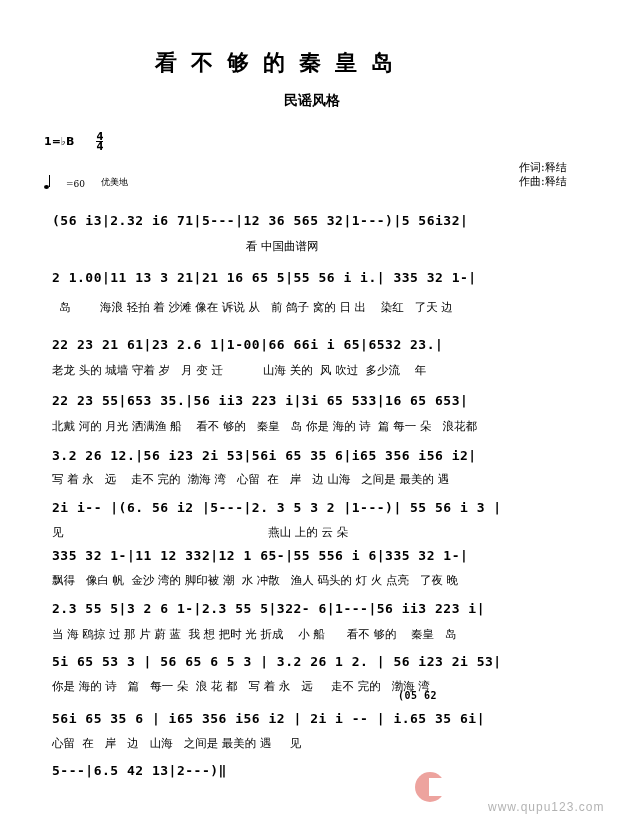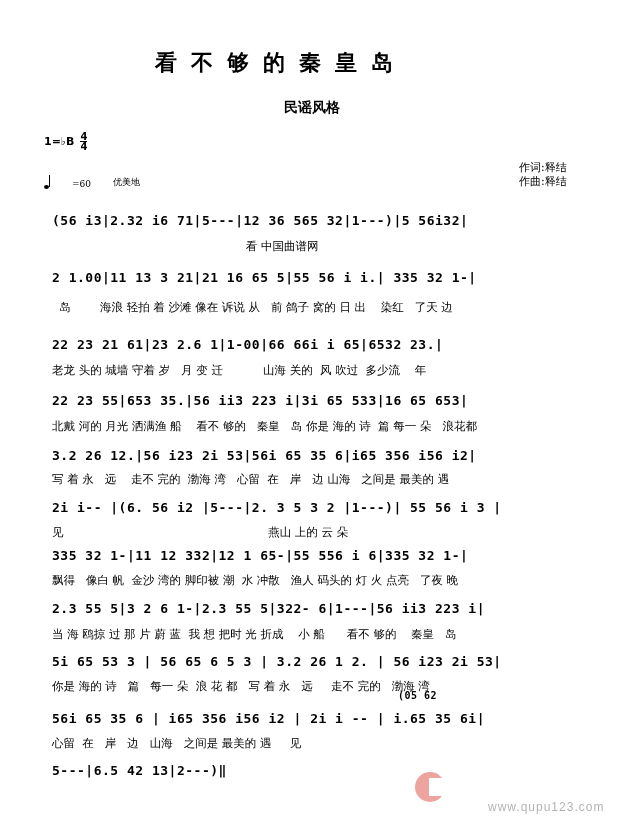--- a/index.html
+++ b/index.html
@@ -1,23 +1,23 @@
 <!DOCTYPE html>
 <html><head>
 <meta charset="utf-8">
 <style>
   html, body { margin:0; padding:0; background:#ffffff; }
   body { width:624px; height:822px; position:relative; overflow:hidden; font-family:"DejaVu Sans", sans-serif; color:#000; }
   .title { position:absolute; top:48px; left:0; width:548px; text-align:center; font-size:22px; font-weight:bold; letter-spacing:14px; text-indent:14px; }
-  .subtitle { position:absolute; top:92px; left:0; width:624px; text-align:center; font-family:"DejaVu Serif", serif; font-size:14px; font-weight:bold;margin-top:7px; }
-  .key { position:absolute; top:132px; left:44px; font-size:11px; font-weight:bold; display:flex; align-items:center; }
+  .subtitle { position:absolute; top:92px; left:0; width:624px; text-align:center; font-family:"DejaVu Serif", serif; font-size:14px; font-weight:bold; }
+  .key { position:absolute; top:132px; left:44px; font-size:11px; font-weight:bold; display:flex; align-items:center;gap:16px; }
   .timesig { display:inline-flex; flex-direction:column; font-size:10px; line-height:9px; margin-left:6px; text-align:center; }
   .timesig span:first-child { border-bottom:1px solid #000; }
   .credits { position:absolute; top:125px; left:519px; font-family:"DejaVu Serif", serif; font-size:11px; line-height:14px;margin-top:36px; }
-  .tempo { position:absolute; top:175px; left:44px; font-size:9px; font-family:"DejaVu Serif", serif; display:flex; align-items:flex-end; gap:22px; }
+  .tempo { position:absolute; top:175px; left:44px; font-size:9px; font-family:"DejaVu Serif", serif; display:flex; align-items:flex-end; gap:16px; }
   .note-icon { display:inline-block; position:relative; width:6px; height:14px; }
   .note-icon::before { content:""; position:absolute; right:0; top:0; width:1px; height:12px; background:#000; }
   .note-icon::after { content:""; position:absolute; left:0; bottom:0; width:5px; height:4px; border-radius:50%; background:#000; }
   .row { position:absolute; left:52px; width:520px; }
   .notes { font-family:"DejaVu Sans Mono", monospace; font-weight:bold; font-size:13px; white-space:pre; letter-spacing:0.5px; }
   .lyrics { font-family:"DejaVu Serif", serif; font-size:11.5px; white-space:pre; }
   .watermark { position:absolute; left:413px; top:768px; width:205px; height:46px; opacity:0.45; }
   .wm-logo { position:absolute; left:2px; top:4px; width:30px; height:30px; border-radius:50%; background:#d9342b; }
   .wm-logo::after { content:""; position:absolute; left:14px; top:6px; width:16px; height:18px; background:#fff; }
   .wm-text { position:absolute; left:40px; top:0; font-size:28px; font-weight:bold; color:#c8201a; font-family:"DejaVu Serif", serif; letter-spacing:1px; }

